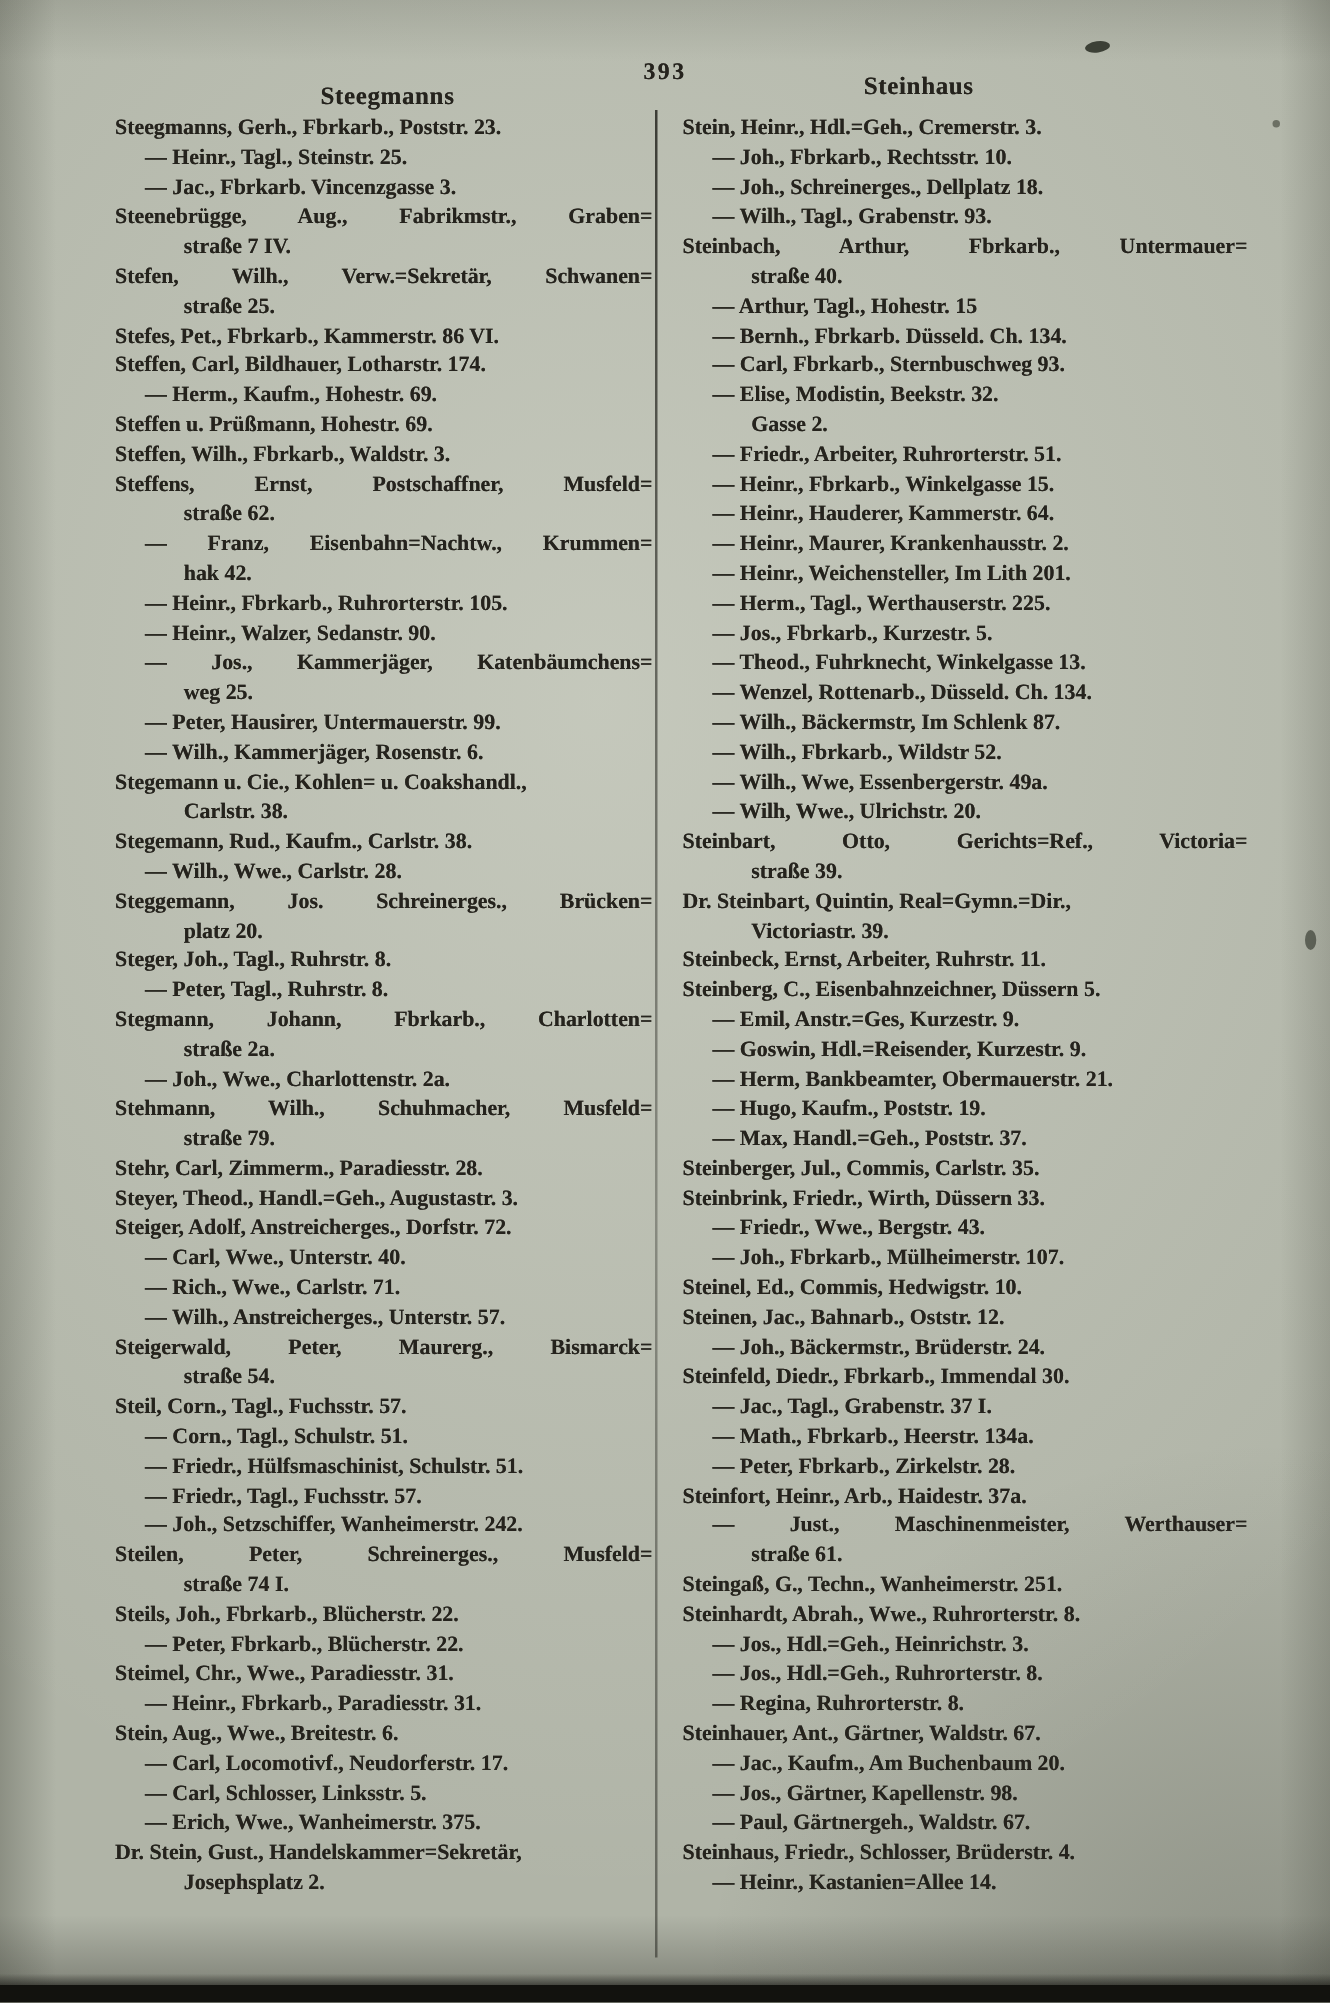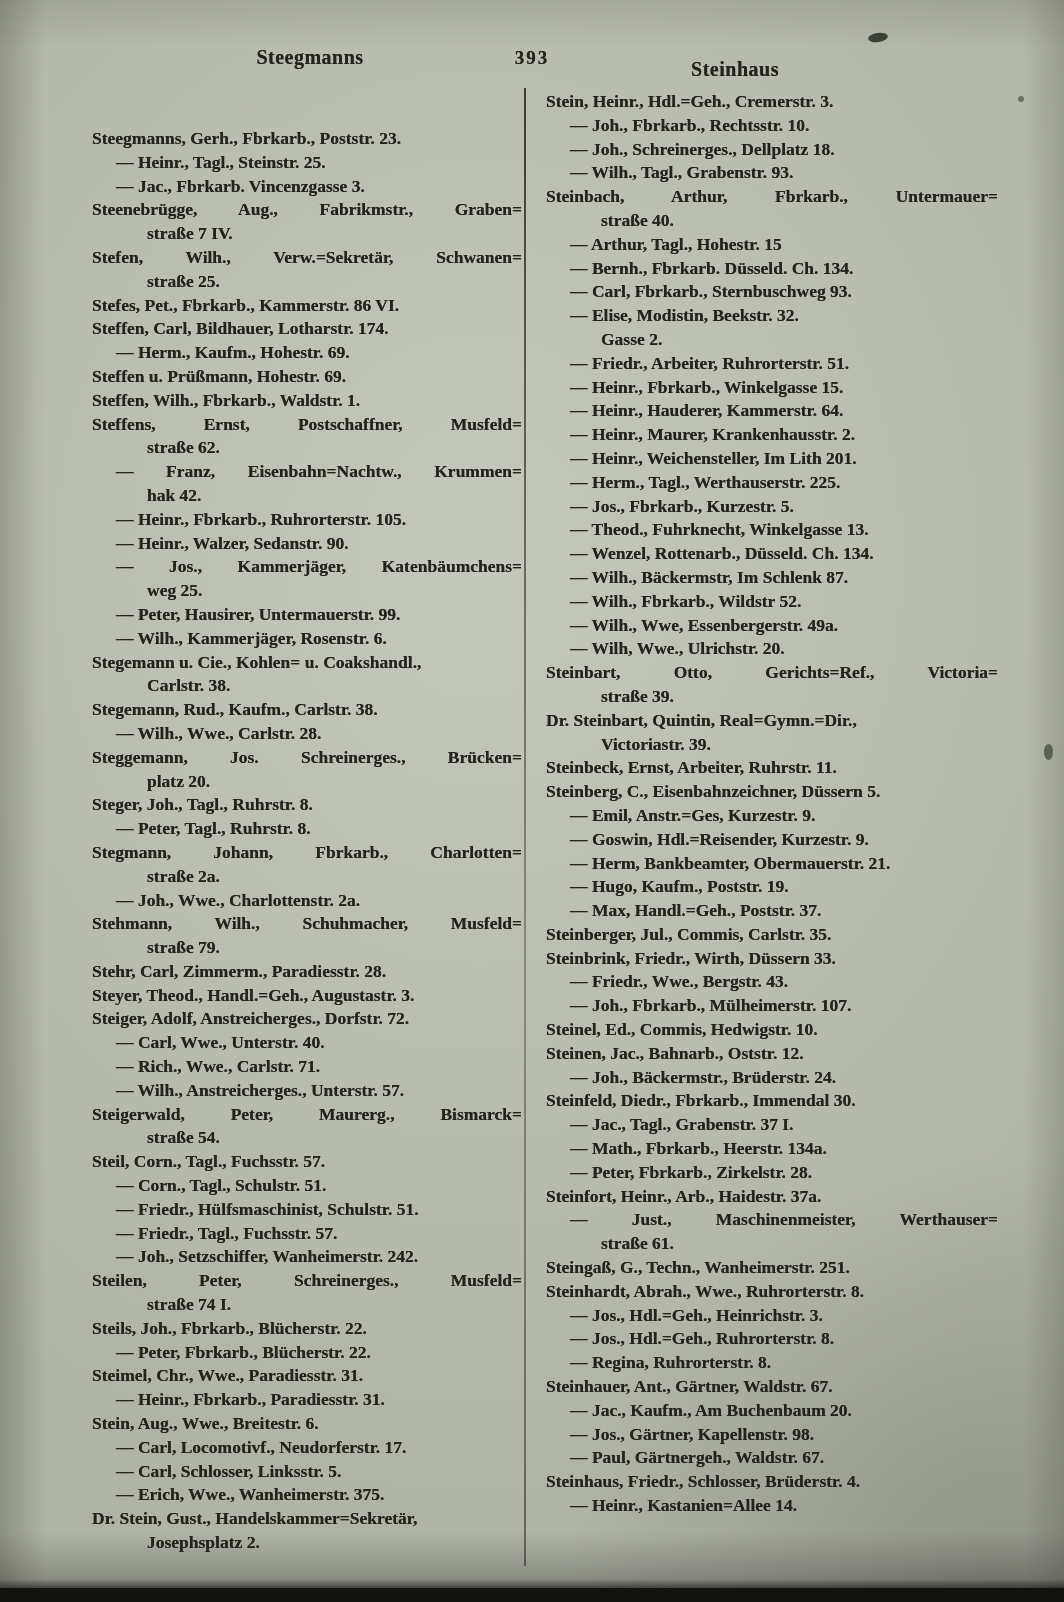--- a/index.html
+++ b/index.html
@@ -15,32 +15,32 @@
       linear-gradient(270deg, rgba(56,58,48,0.22) 0px, rgba(56,58,48,0) 40px),
       linear-gradient(0deg, rgba(34,34,28,0.40) 0px, rgba(34,34,28,0) 70px),
       linear-gradient(180deg, rgba(70,72,62,0.20) 0px, rgba(70,72,62,0) 50px);
     color:#25231d;
     font-weight:bold;
     text-shadow:0 0 0.5px rgba(37,35,29,0.75);
   }
 
   .header{position:absolute;top:46px;left:0;width:100%;height:30px;font-size:20px;}
   .guide{position:absolute;top:0;text-align:center;letter-spacing:0.5px;}
-  .guide.left{left:150px;width:320px;}
+  .guide.left{left:150px;width:320px;margin-top:20px;}
   .guide.right{left:575px;width:320px;margin-top:12px;}
   .pageno{position:absolute;top:1px;left:0;width:100%;text-align:center;font-size:19px;letter-spacing:2px;}
 
   .divider{
     position:absolute;left:524px;top:88px;height:1478px;width:2px;
     background:linear-gradient(180deg, rgba(38,38,32,0.85), rgba(38,38,32,0.35) 60%, rgba(38,38,32,0.55));
   }
 
   .columns{position:absolute;top:90px;left:0;width:100%;}
   .col{position:absolute;top:0;}
-  .col.left{left:92px;width:430px;margin-top:37px;}
+  .col.left{left:92px;width:430px;}
   .col.right{left:546px;width:452px;font-family:Liberation Serif, serif;}
 
   .entry{margin:0;font-size:17.5px;line-height:23.8px;}
   .line{display:block;white-space:nowrap;overflow:hidden;}
   .line.dash{padding-left:24px;}
   .line.cont{padding-left:55px;}
   .line.just{white-space:normal;text-align:justify;text-align-last:justify;}
 
   .edge-bottom{position:absolute;left:0;bottom:0;width:100%;height:14px;background:#12120e;}
   .edge-bottom::before{content:"";position:absolute;left:0;top:-9px;width:100%;height:9px;
@@ -89,21 +89,21 @@
         <p class="entry">
           <span class="line">Steffen, Carl, Bildhauer, Lotharstr. 174.</span>
         </p>
         <p class="entry">
           <span class="line dash">— Herm., Kaufm., Hohestr. 69.</span>
         </p>
         <p class="entry">
           <span class="line">Steffen u. Prüßmann, Hohestr. 69.</span>
         </p>
         <p class="entry">
-          <span class="line">Steffen, Wilh., Fbrkarb., Waldstr. 1.</span>
+          <span class="line">Steffen, Wilh., Fbrkarb., Waldstr. 3.</span>
         </p>
         <p class="entry">
           <span class="line just">Steffens, Ernst, Postschaffner, Musfeld=</span>
           <span class="line cont">straße 62.</span>
         </p>
         <p class="entry">
           <span class="line dash just">— Franz, Eisenbahn=Nachtw., Krummen=</span>
           <span class="line cont">hak 42.</span>
         </p>
         <p class="entry">

